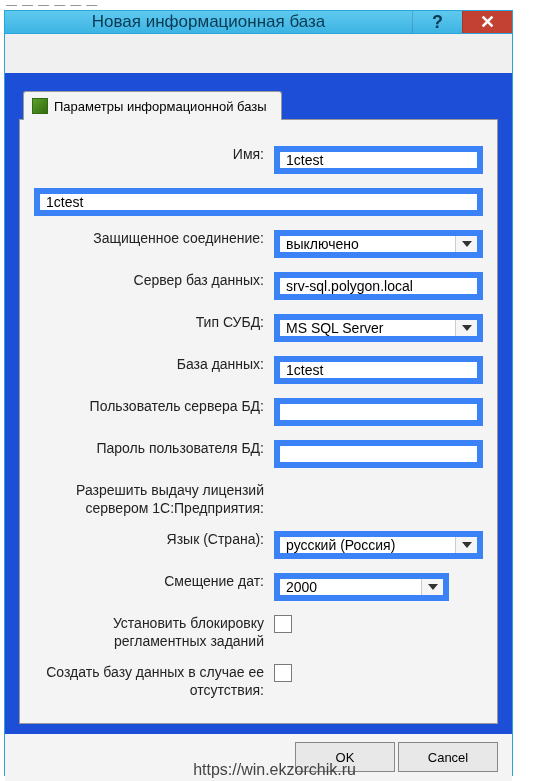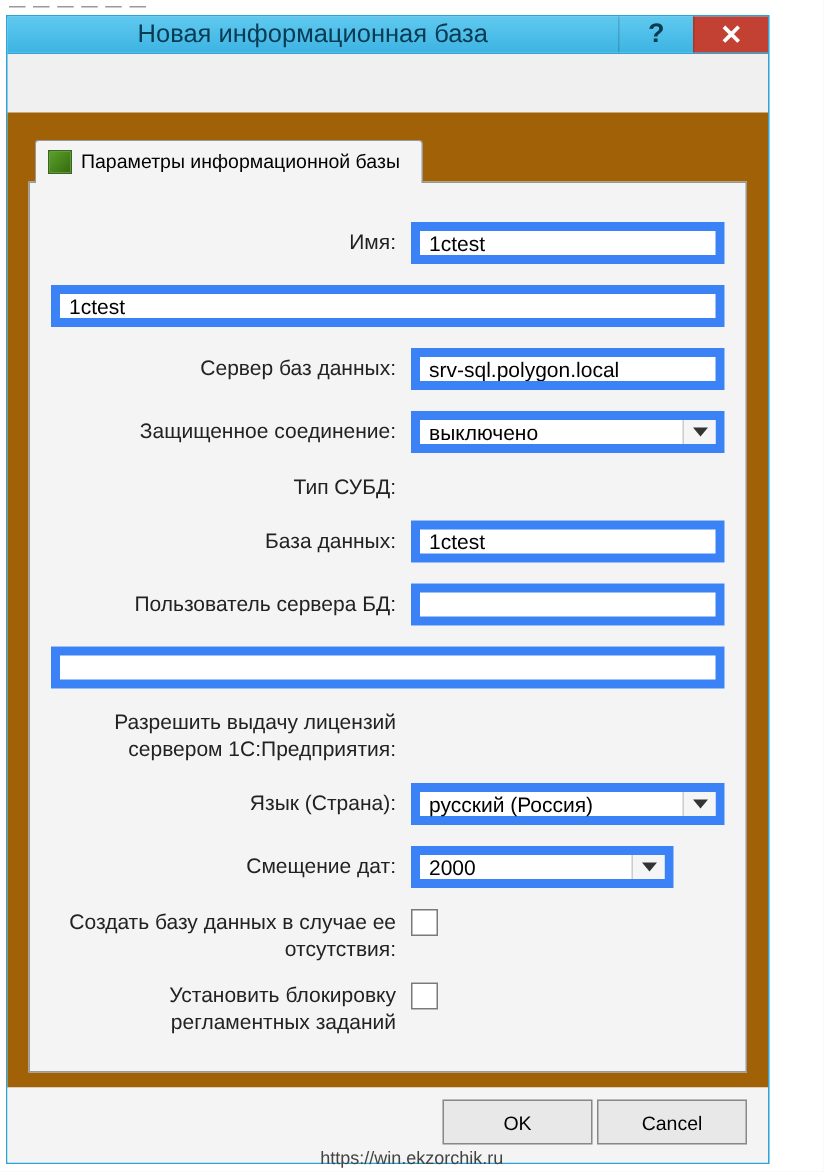--- a/index.html
+++ b/index.html
@@ -44,21 +44,21 @@
     align-items: center;
     justify-content: center;
     font-size: 18px;
     font-weight: bold;
     border-left: 1px solid rgba(0,0,0,.15);
   }
   .help-btn { color: #083a52; }
   .close-btn { background: #c34133; color: #fff; }
   .client-area {
     flex: 1;
-    background: #a16207;
+    background: #1d4ed8;
     padding: 18px 14px 10px 14px;
     display: flex;
     flex-direction: column;
     margin-top: 39px;
   }
   .tab-strip {
     display: flex;
     margin-left: 4px;
   }
   .tab {
@@ -79,21 +79,20 @@
     border: 1px solid #356b10;
   }
   .tab-body {
     border: 1px solid #999;
     background: #f4f4f4;
     flex: 1;
     padding: 26px 14px 10px 14px;
   }
   .form-row {
     display: flex;
-    align-items: center;
     margin-bottom: 14px;
   }
   .form-row.tall { align-items: flex-start; }
   .form-label {
     width: 240px;
     text-align: right;
     color: #222;
     font-size: 14px;
     padding-right: 10px;
     line-height: 1.25;
@@ -153,21 +152,21 @@
     background: #e8e8e8;
     font-family: inherit;
     font-size: 13px;
     cursor: pointer;
   }
   .footer-url {
     position: absolute;
     bottom: 2px;
     width: 100%;
     text-align: center;
-    font-size: 12px;
+    font-size: 16px;
     color: #444;
   }
   .top-fragment {
     position: absolute;
     top: -2px; left: 6px;
     font-size: 11px;
     color: #777;
     letter-spacing: 1px;
   }
 </style>
@@ -202,49 +201,56 @@
       <div class="form-row">
         <div class="form-label">Имя:</div>
         <div class="form-ctrl"><input type="text" value="1ctest" style=""></div>
       </div>
 
       <div class="form-row">
         <div class="form-ctrl"><input type="text" value="1ctest" style=""></div>
       </div>
 
       <div class="form-row">
+        <div class="form-label">Защищенное соединение:</div>
+        <div class="form-ctrl">
+          <div class="select">
+            <span>выключено</span>
+            <span class="arrow"></span>
+          </div>
+        </div>
+      </div>
+
+      <div class="form-row">
         <div class="form-label">Сервер баз данных:</div>
         <div class="form-ctrl"><input type="text" value="srv-sql.polygon.local" style=""></div>
       </div>
 
       <div class="form-row">
-        <div class="form-label">Защищенное соединение:</div>
+        <div class="form-label">Тип СУБД:</div>
         <div class="form-ctrl">
           <div class="select">
-            <span>выключено</span>
-            <span class="arrow"></span>
-          </div>
-        </div>
-      </div>
-
-      <div class="form-row">
-        <div class="form-label">Тип СУБД:</div>
+            <span>MS SQL Server</span>
+            <span class="arrow"></span>
+          </div>
+        </div>
       </div>
 
       <div class="form-row">
         <div class="form-label">База данных:</div>
         <div class="form-ctrl"><input type="text" value="1ctest" style=""></div>
       </div>
 
       <div class="form-row">
         <div class="form-label">Пользователь сервера БД:</div>
         <div class="form-ctrl"><input type="text" value="" style=""></div>
       </div>
 
       <div class="form-row">
+        <div class="form-label">Пароль пользователя БД:</div>
         <div class="form-ctrl"><input type="text" value="" style=""></div>
       </div>
 
       <div class="form-row tall">
         <div class="form-label">Разрешить выдачу лицензий сервером 1С:Предприятия:</div>
       </div>
 
       <div class="form-row">
         <div class="form-label">Язык (Страна):</div>
         <div class="form-ctrl">
@@ -259,26 +265,26 @@
         <div class="form-label">Смещение дат:</div>
         <div class="form-ctrl">
           <div class="select narrow">
             <span>2000</span>
             <span class="arrow"></span>
           </div>
         </div>
       </div>
 
       <div class="form-row tall">
+        <div class="form-label">Установить блокировку регламентных заданий</div>
+        <div class="form-ctrl"><span class="checkbox-box"></span></div>
+      </div>
+
+      <div class="form-row tall">
         <div class="form-label">Создать базу данных в случае ее отсутствия:</div>
-        <div class="form-ctrl"><span class="checkbox-box"></span></div>
-      </div>
-
-      <div class="form-row tall">
-        <div class="form-label">Установить блокировку регламентных заданий</div>
         <div class="form-ctrl"><span class="checkbox-box"></span></div>
       </div>
 
     </div>
   </div>
 
   <div class="button-row">
     <button class="btn">OK</button>
     <button class="btn">Cancel</button>
   </div>

